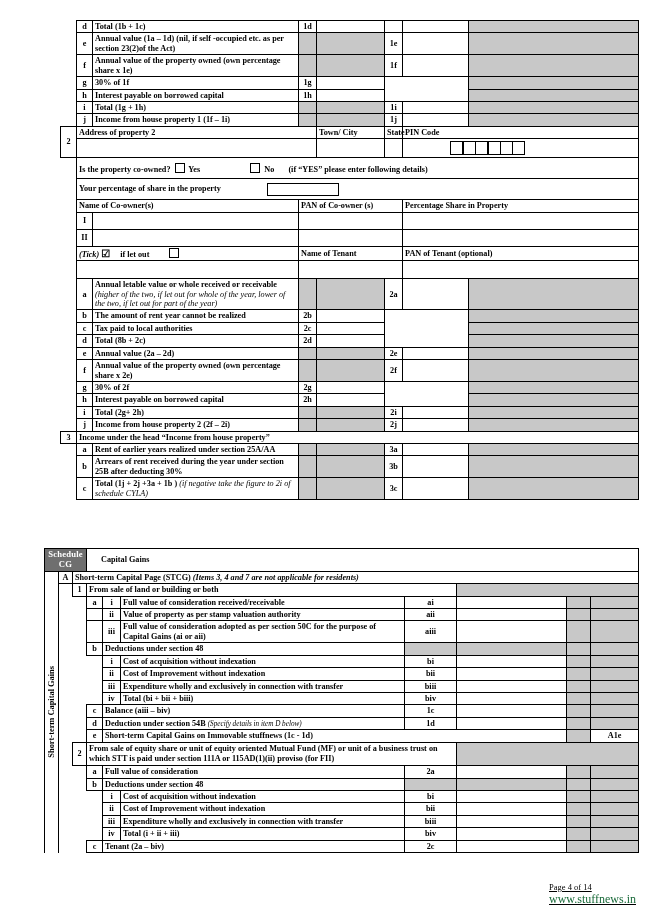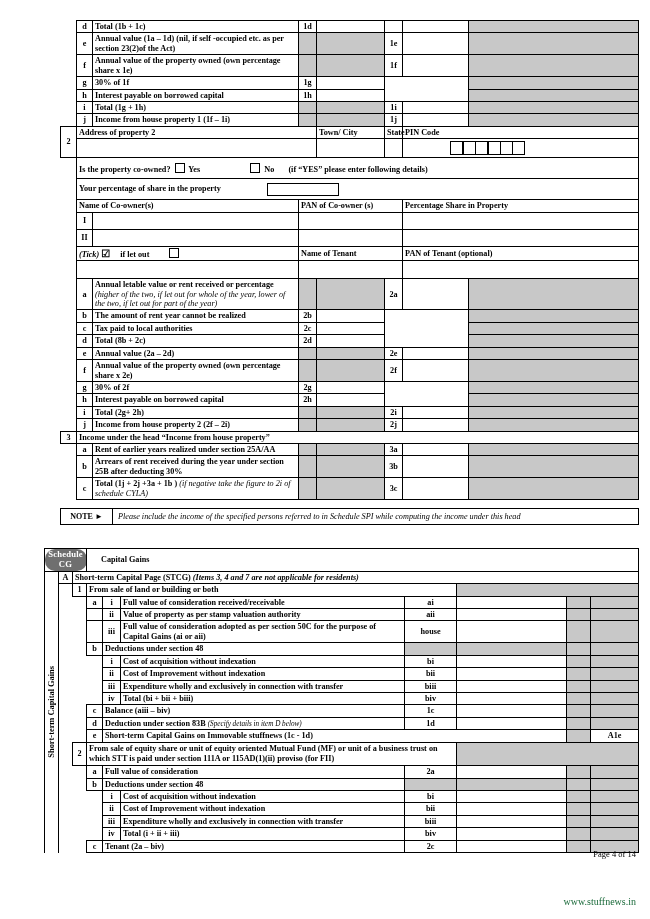--- a/index.html
+++ b/index.html
@@ -40,21 +40,20 @@
   .i { font-style: italic; }
   .c { text-align: center; }
   .grey { background: #c8c8c8; }
   .sec-title {
     background: #6f6f6f;
     color: #fff;
     font-weight: bold;
     text-align: center;
     font-size: 8.6px;
     letter-spacing: 0.2px;
-    border-radius: 10px;
   }
   .vert {
     writing-mode: vertical-rl;
     transform: rotate(180deg);
     text-align: center;
     font-weight: bold;
     font-size: 8.4px;
     white-space: nowrap;
   }
   .sq {
@@ -89,27 +88,27 @@
     font-weight: bold;
     font-size: 8px;
     padding: 2px 3px;
     text-align: center;
     white-space: nowrap;
   }
   .footer {
     position: absolute;
     right: 14px;
     bottom: 12px;
-    text-align: right;
+    text-align: left;
     font-size: 8.5px;
+    text-decoration: underline;
   }
   .footer .link {
     color: #1a6a3a;
-    font-size: 10px;
-    margin-top: 37px;
+    font-size: 12px;
   }
   .tiny { font-size: 7.2px; }
   .tbl1 { position: absolute; left: 60px; top: 20px; width: 578px; }
   .tbl2 { position: absolute; left: 44px; top: 548px; width: 594px; }
   .noteRow { position: absolute; left: 60px; top: 508px; width: 578px; }
 </style>
 </head>
 <body>
 
 <div class="page">
@@ -276,21 +275,21 @@
       <td class="nb"></td>
       <td colspan="2" style="height:15px"></td>
       <td colspan="3"></td>
       <td colspan="2"></td>
     </tr>
 
     <tr>
       <td class="nb"></td>
       <td class="c b">a</td>
       <td>
-        <span class="b">Annual letable value or rent received or percentage</span>
+        <span class="b">Annual letable value or whole received or receivable</span>
         <span class="i">(higher of the two, if let out for whole of the year, lower of the two, if let out for part of the year)</span>
       </td>
       <td class="c b grey"></td>
       <td class="grey"></td>
       <td class="c b">2a</td>
       <td></td>
       <td class="grey"></td>
     </tr>
     <tr>
       <td class="nb"></td>
@@ -416,32 +415,20 @@
       </td>
       <td class="c b grey"></td>
       <td class="grey"></td>
       <td class="c b">3c</td>
       <td></td>
       <td class="grey"></td>
     </tr>
   </tbody>
     </table>
 
-  <table class="noteRow">
-    <colgroup>
-        <col style="width:52px">
-        <col style="width:526px">
-      </colgroup>
-    <tbody>
-        <tr>
-      <td class="note-tab">NOTE ►</td>
-      <td class="i" style="padding:3px 5px">Please include the income of the specified persons referred to in Schedule SPI while computing the income under this head</td>
-    </tr>
-  </tbody>
-    </table>
 
   <table class="tbl2">
     <colgroup>
       <col style="width:14px">
         <col style="width:14px">
         <col style="width:14px">
         <col style="width:16px">
         <col style="width:18px">
       <col style="width:262px">
         <col style="width:22px">
@@ -496,21 +483,21 @@
       <td></td>
       <td class="grey"></td>
       <td class="grey"></td>
     </tr>
     <tr>
       <td class="nb"></td>
           <td class="nb"></td>
       <td class="c b"></td>
       <td class="c b">iii</td>
       <td colspan="2" class="b">Full value of consideration adopted as per section 50C for the purpose of Capital Gains (ai or aii)</td>
-      <td class="c b">house</td>
+      <td class="c b">aiii</td>
       <td></td>
       <td class="grey"></td>
       <td class="grey"></td>
     </tr>
 
     <tr>
       <td class="nb"></td>
           <td class="nb"></td>
       <td class="c b">b</td>
       <td colspan="3" class="b">Deductions under section 48</td>
@@ -573,21 +560,21 @@
       <td></td>
       <td class="grey"></td>
       <td class="grey"></td>
     </tr>
 
     <tr>
       <td class="nb"></td>
           <td class="nb"></td>
       <td class="c b">d</td>
       <td colspan="3">
-        <span class="b">Deduction under section 83B</span>
+        <span class="b">Deduction under section 54B</span>
         <span class="i tiny">(Specify details in item D below)</span>
       </td>
       <td class="c b">1d</td>
       <td></td>
       <td class="grey"></td>
       <td class="grey"></td>
     </tr>
 
     <tr>
       <td class="nb"></td>

